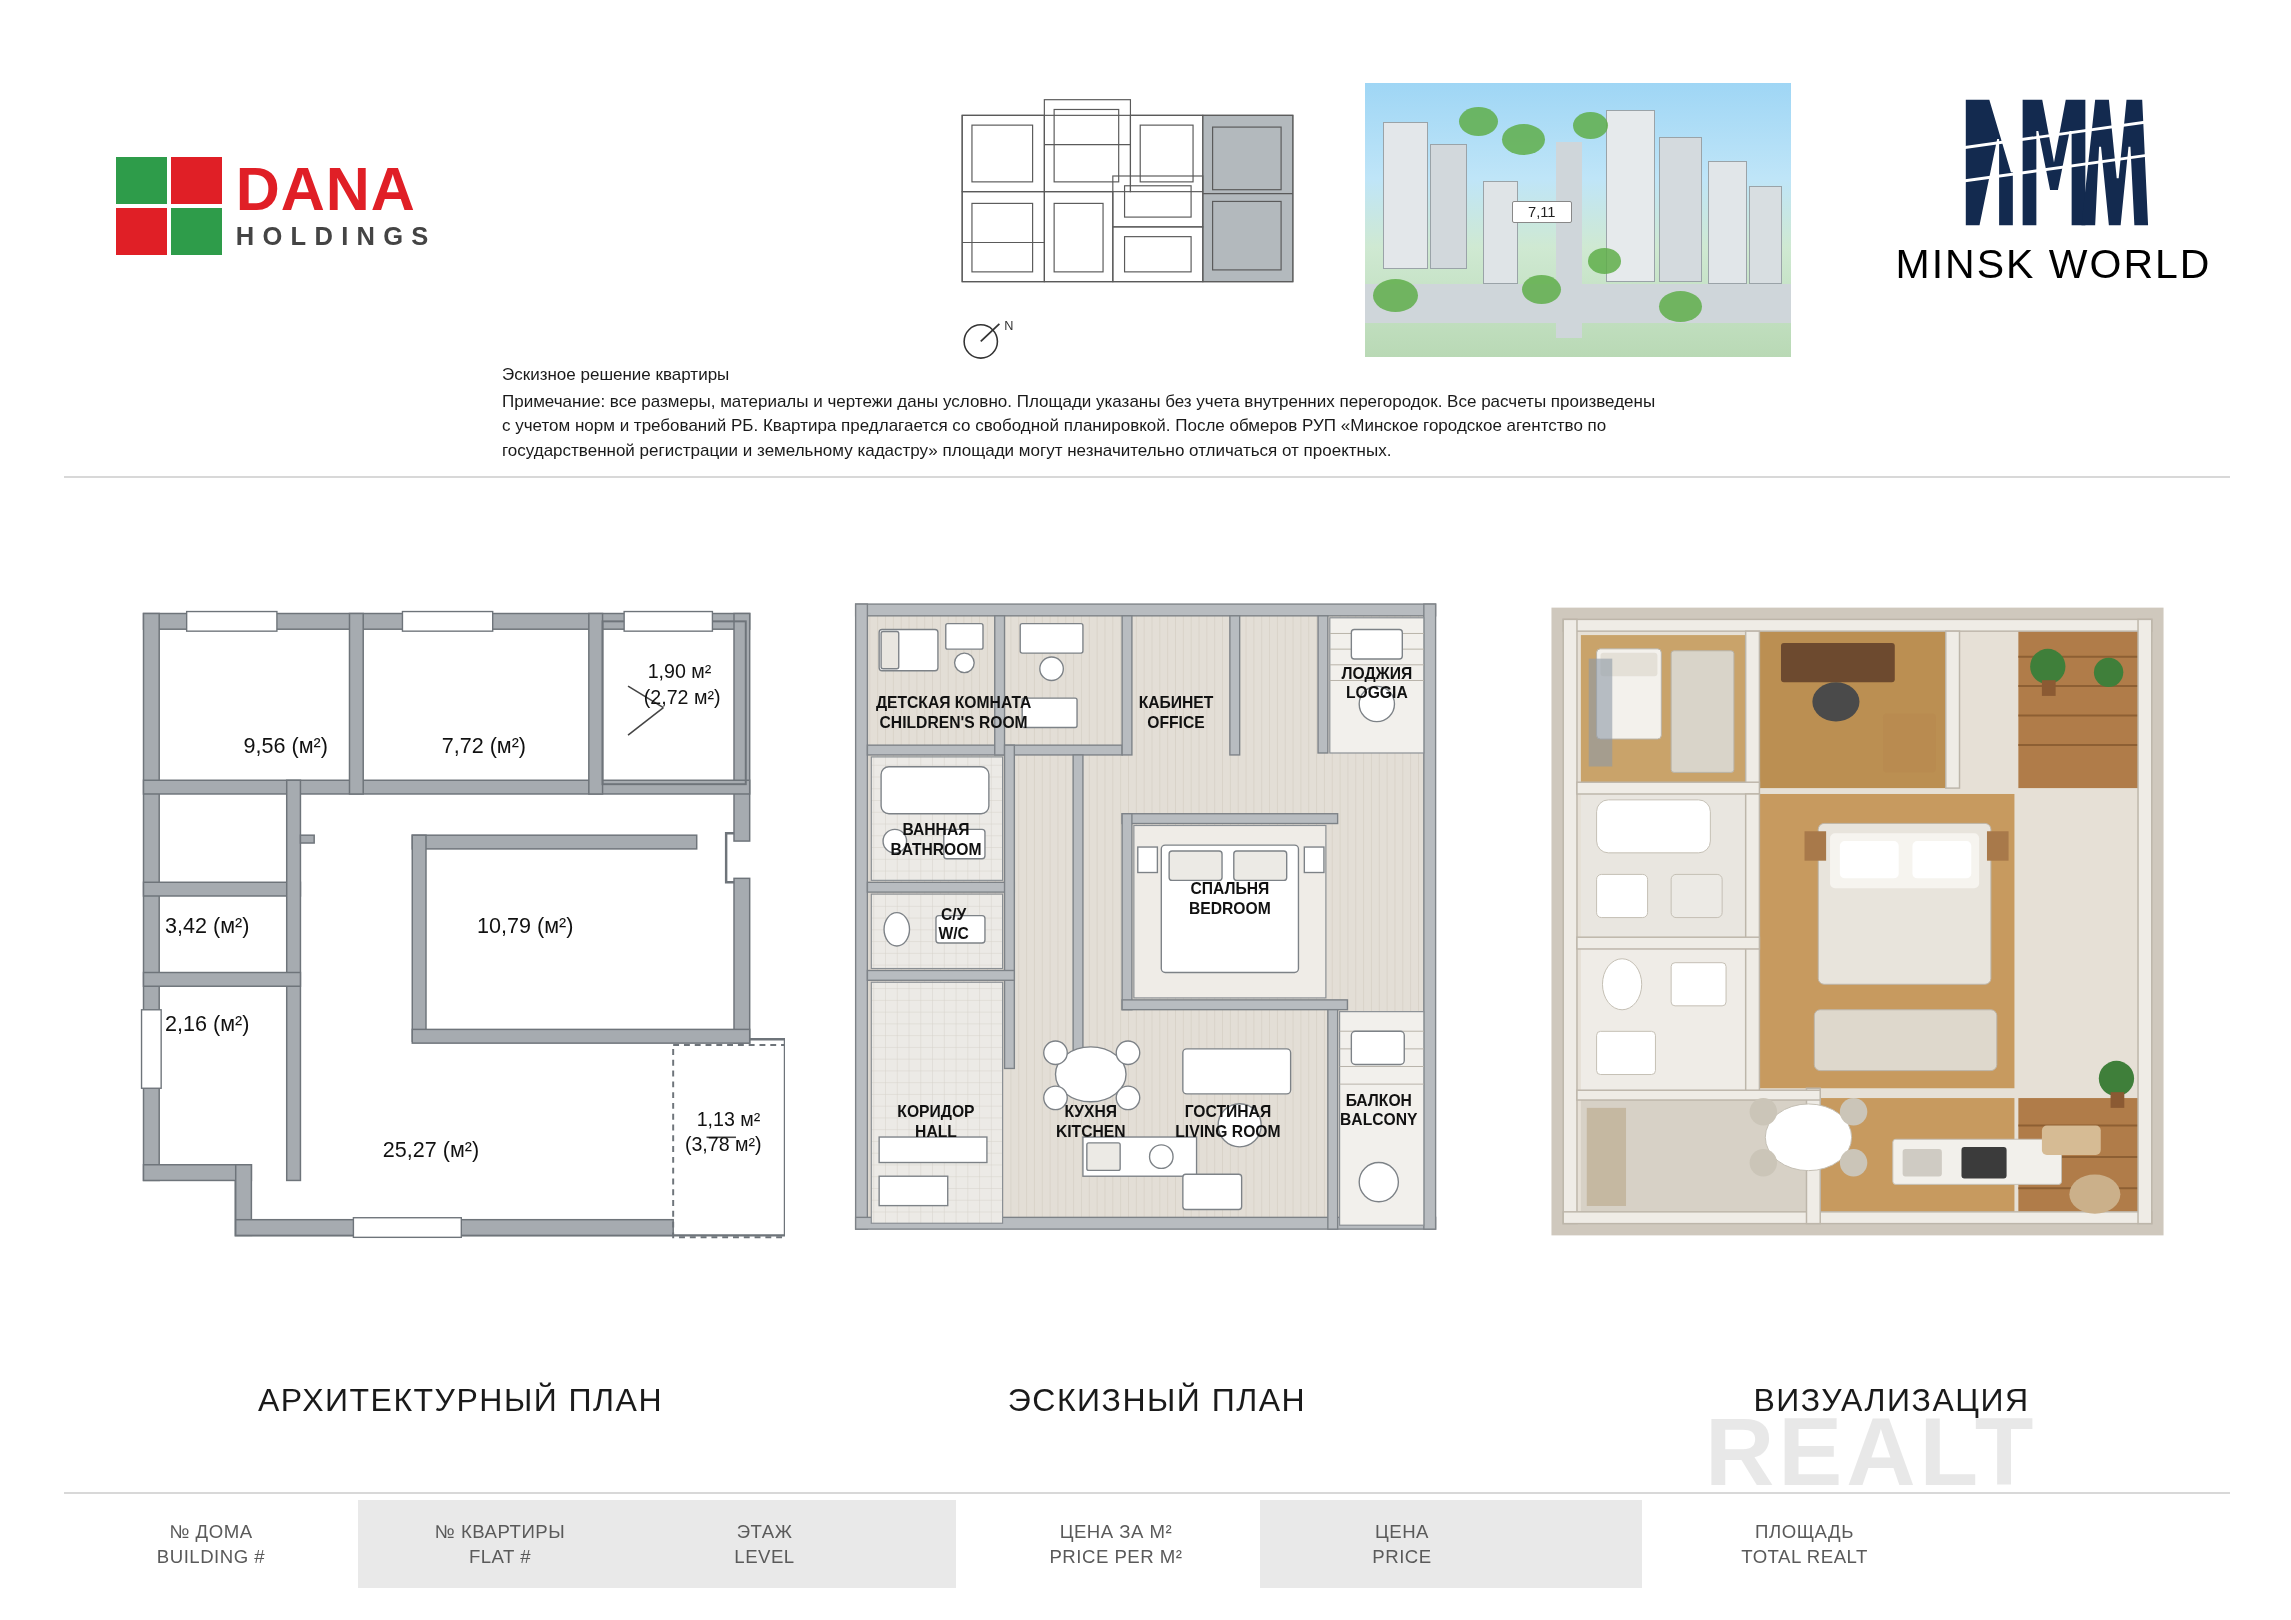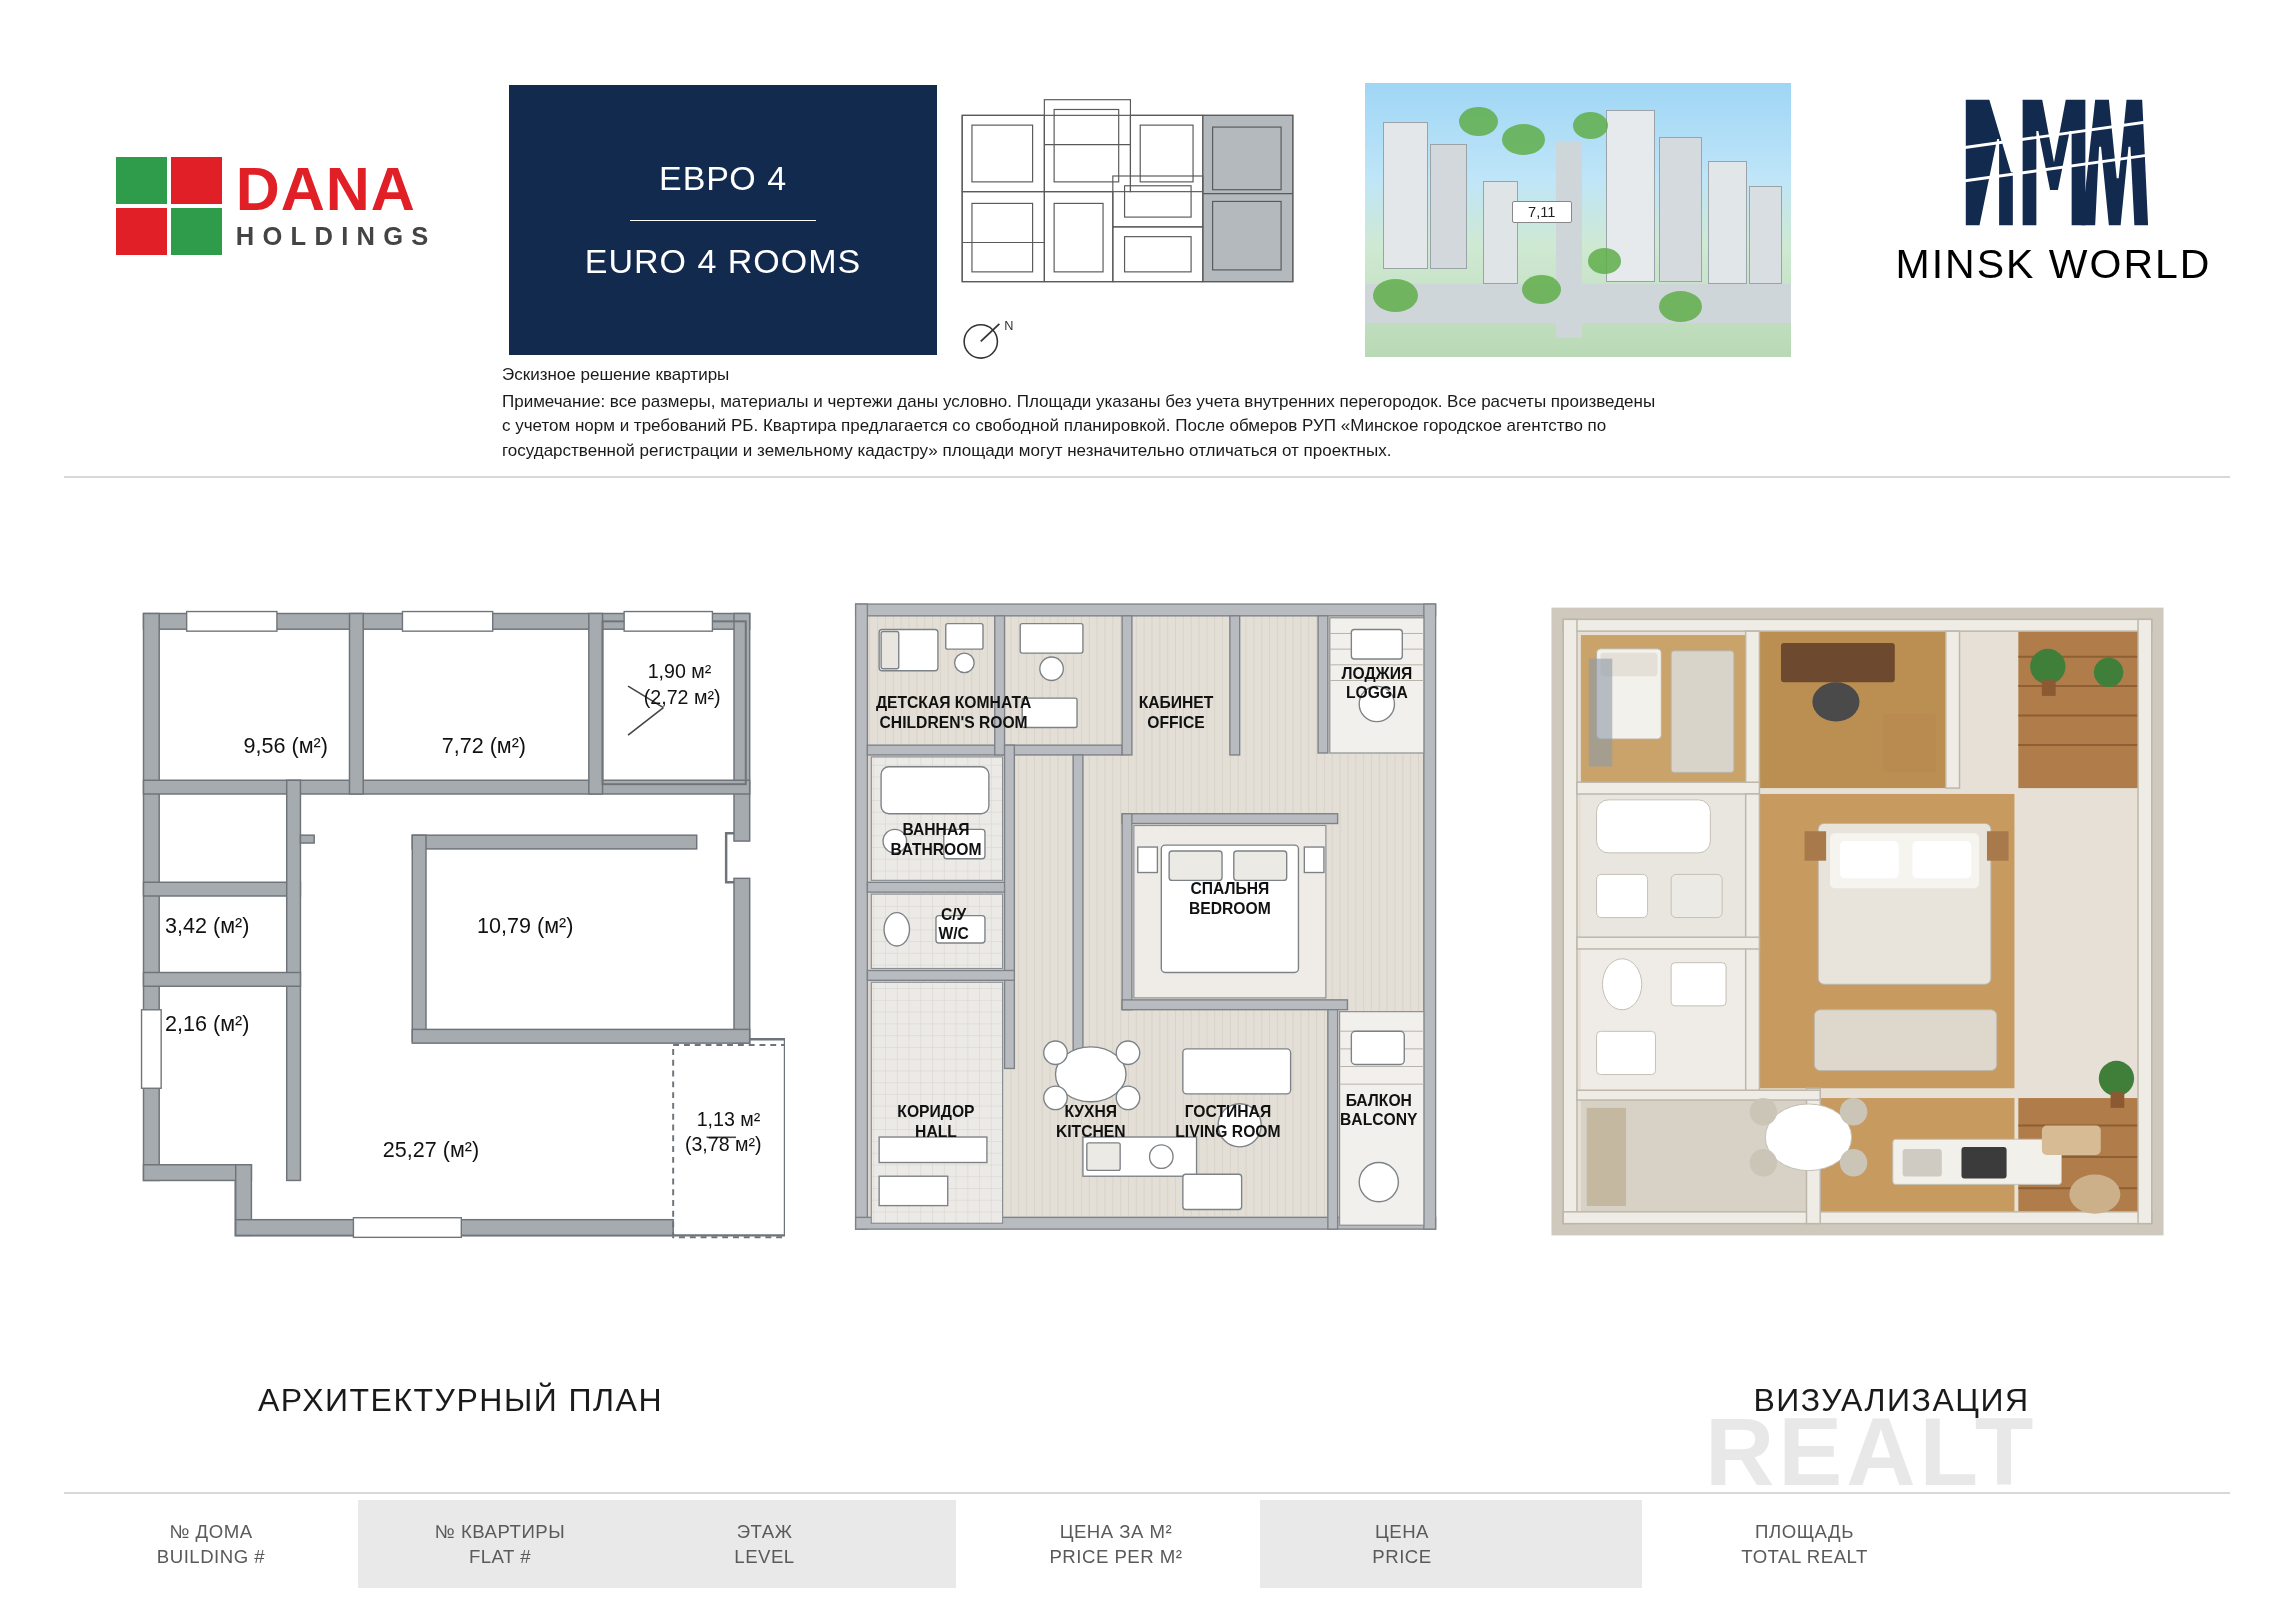--- a/index.html
+++ b/index.html
@@ -150,25 +150,20 @@
         <div class="sq r"></div>
       <div class="sq r"></div>
         <div class="sq g"></div>
     </div>
     <div class="dana-text">
       <div class="dana-word">DANA</div>
       <div class="dana-sub">HOLDINGS</div>
     </div>
   </div>
 
-  <div class="type-box">
-    <div class="type-ru">ЕВРО 4</div>
-    <div class="type-divider"></div>
-    <div class="type-en">EURO 4 ROOMS</div>
-  </div>
 
   <div class="keyplan">
     <svg width="343" height="225" viewBox="0 0 350 230">
       <g stroke="#5a5a5a" stroke-width="1.2" fill="none">
         <rect x="6" y="30" width="338" height="170"></rect>
         <rect x="6" y="30" width="84" height="78"></rect>
         <rect x="16" y="40" width="62" height="58"></rect>
         <rect x="90" y="14" width="88" height="94"></rect>
         <rect x="100" y="24" width="66" height="74"></rect>
         <rect x="178" y="30" width="74" height="78"></rect>
@@ -537,20 +532,21 @@
 
         <rect x="66" y="72" width="24" height="110" fill="#8e9aa6" opacity=".6"></rect>
         <rect x="64" y="530" width="40" height="100" fill="#b9a688" opacity=".6"></rect>
       </g>
     </svg>
   </div>
 </div>
 
 <div class="captions">
   <div class="caption cap-1">АРХИТЕКТУРНЫЙ ПЛАН</div>
+  <div class="caption cap-2">ЭСКИЗНЫЙ ПЛАН</div>
   <div class="caption cap-3">ВИЗУАЛИЗАЦИЯ</div>
 </div>
 
 <div class="watermark">REALT</div>
 
 <div class="hr-bot"></div>
 <div class="footer">
 
   <div class="fcell" style="width:294px;">
     <div class="ru">№ ДОМА</div>

